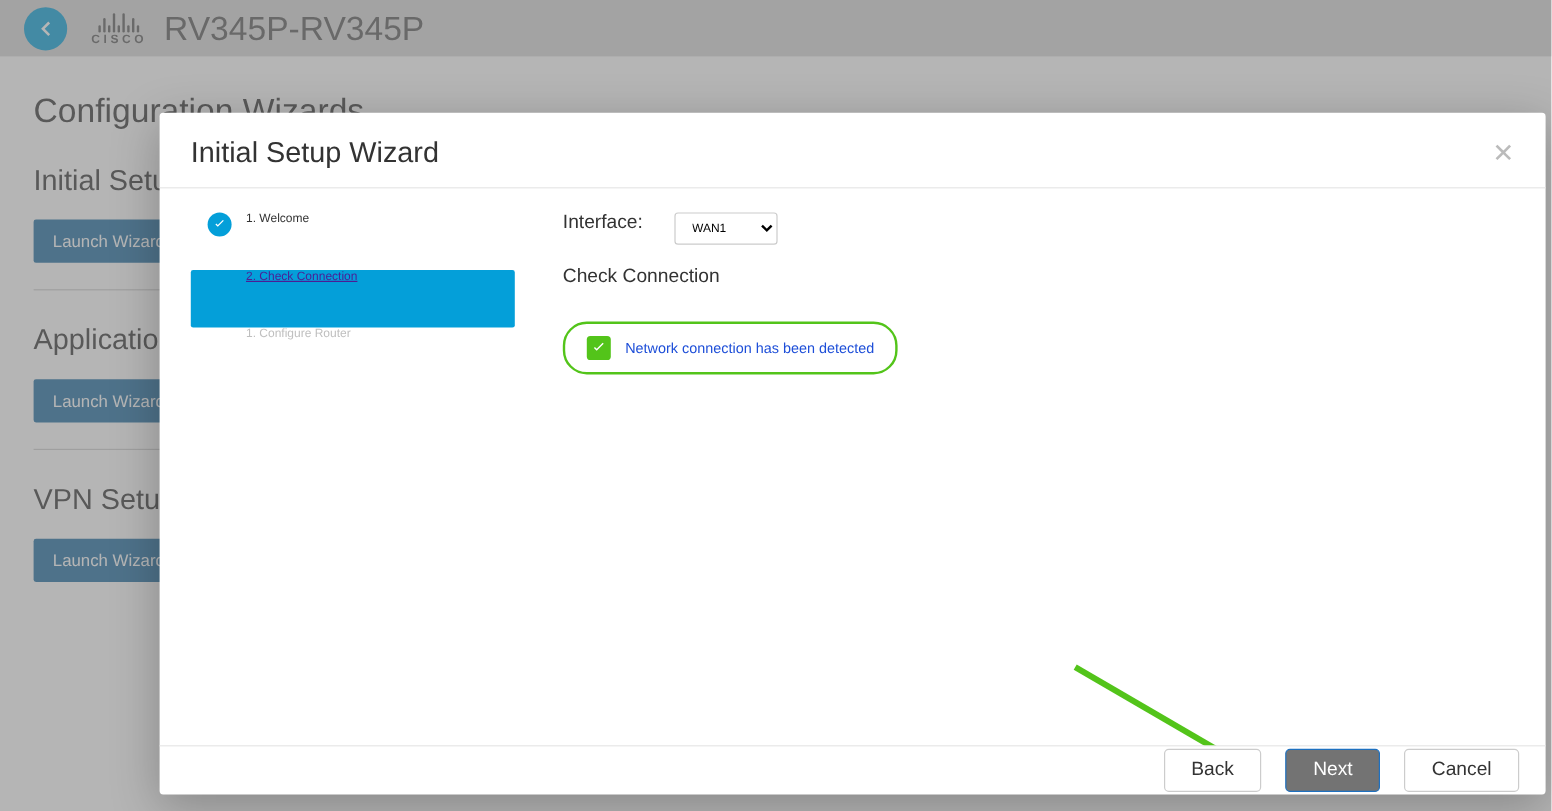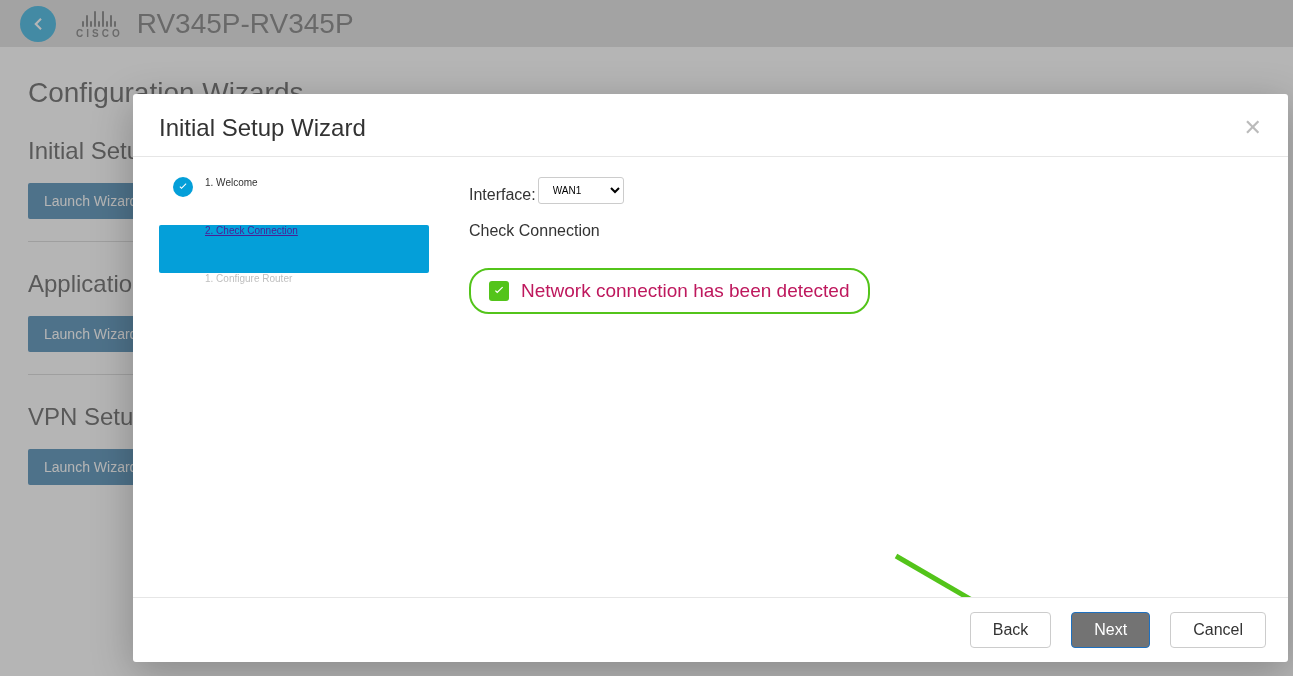--- a/index.html
+++ b/index.html
@@ -177,63 +177,63 @@
   .step.future .idx{margin-left:32px}
 
   
   .content{
     flex:1;
     padding-left:40px;
     padding-right:30px;
   }
   .row{
     display:flex;
-    align-items:flex-end;
-    gap:2px;
+    align-items:flex-start;
+    gap:26px;
     margin-bottom:18px;
     font-size:16px;
     color:#333;
   }
   .select{
     border:1px solid #ccc;
     background:#fff;
     padding:6px 10px;
     font-size:10px;
     border-radius:3px;
     min-width:86px;
   }
   .status-box{
     display:inline-flex;
     align-items:center;
     gap:12px;
     border:2px solid #53c41a;
     border-radius:20px;
     padding:10px 18px;
-    font-size:19px;
-    color:#be185d;
+    font-size:12px;
+    color:#1d4ed8;
     margin-top:10px;
   }
   .chk{
     width:20px;height:20px;background:#53c41a;border-radius:3px;
     display:flex;align-items:center;justify-content:center;
   }
   .chk svg{fill:#fff;width:14px;height:14px}
 
   
   .arrow{
     position:absolute;
     left:758px;
     top:394px;
     pointer-events:none;
   }
 
   
   .modal-footer{
     border-top:1px solid #e6e6e6;
-    padding:14px 22px;
+    padding:2px 22px;
     display:flex;
     justify-content:flex-end;
     gap:20px;
   }
   .btn{
     font-size:16px;
     padding:8px 22px;
     border-radius:4px;
     cursor:pointer;
     border:1px solid #ccc;

